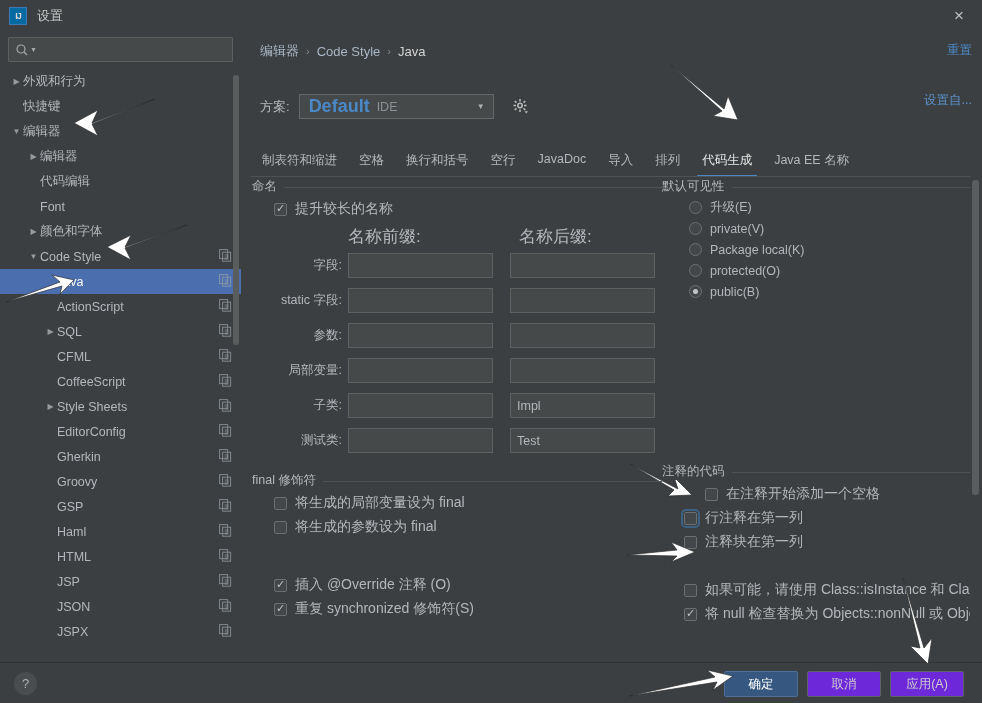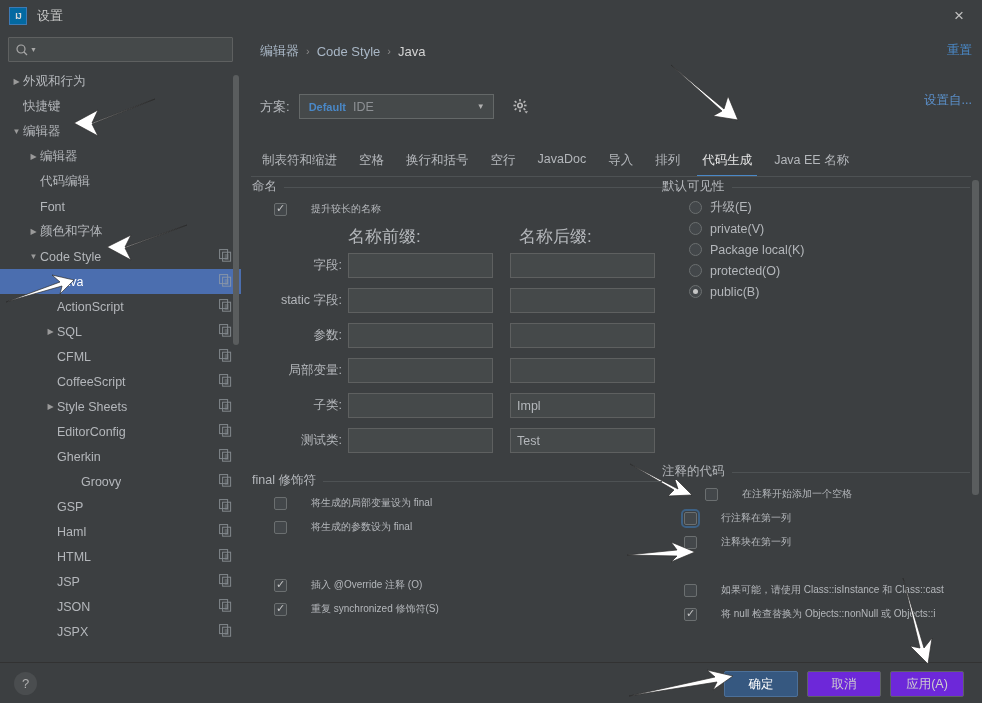--- a/index.html
+++ b/index.html
@@ -82,21 +82,21 @@
   .conf-link { position: absolute; right: 10px; top: 61px; color: #5b8fc9; font-size: 12.5px; }
 
   .scheme-row {
     position: absolute; left: 19px; top: 63px; display: flex; align-items: center;
   }
   .scheme-label { font-size: 13px; color: #b4b7bb; margin-right: 9px; }
   .combo {
     width: 195px; height: 25px; background: #45494a; border: 1px solid #646868;
     display: flex; align-items: center; padding: 0 4px 0 9px; position: relative;
   }
-  .combo .val { color: #4a88c7; font-weight: bold; font-size: 11px; }
+  .combo .val { color: #4a88c7; font-weight: bold; font-size: 18px; }
   .combo .sub { color: #8d9094; font-size: 12.5px; margin-left: 7px; }
   .combo .arrow { position: absolute; right: 8px; color: #b0b0b0; font-size: 8px; }
   .gear-btn { margin-left: 18px; display: flex; align-items: center; }
 
   
   .tabs {
     position: absolute; left: 10px; top: 118px; right: 0; height: 28px;
     display: flex; align-items: flex-start;
   }
   .tab {
@@ -136,21 +136,21 @@
   .cb {
     width: 13px; height: 13px; border: 1px solid #6b6f70; background: #43474a;
     flex: 0 0 13px; display: flex; align-items: center; justify-content: center;
     border-radius: 2px; position: relative;
   }
   .cb.checked::after {
     content: "\2713"; color: #c5c5c5; font-size: 11px; line-height: 1;
     position: absolute; top: -1px;
   }
   .cb.focused { outline: 2px solid #3d6185; outline-offset: 1px; }
-  .cb-label { margin-left: 24px; font-size: 10px; color: #b4b7bb; white-space: nowrap; }
+  .cb-label { margin-left: 8px; font-size: 14px; color: #b4b7bb; white-space: nowrap; }
 
   .rb-row { display: flex; align-items: center; height: 21px; padding-left: 27px; }
   .rb {
     width: 13px; height: 13px; border: 1px solid #6b6f70; background: #43474a;
     border-radius: 50%; flex: 0 0 13px; display: flex; align-items: center;
     justify-content: center;
   }
   .rb.on::after {
     content: ""; width: 5px; height: 5px; border-radius: 50%; background: #c5c5c5;
   }
@@ -352,21 +352,21 @@
           <span class="tw"></span>
           <span class="tree-label">Gherkin</span>
           <span class="copy-icon"><svg width="13" height="13" viewBox="0 0 13 13">
               <rect x="0.6" y="0.6" width="8" height="9" fill="none" stroke="#9aa0a6" stroke-width="1"></rect>
               <rect x="3.6" y="3.2" width="8" height="9" fill="none" stroke="#9aa0a6" stroke-width="1"></rect>
               <line x1="5.6" y1="6" x2="9.6" y2="6" stroke="#9aa0a6" stroke-width="0.9"></line>
               <line x1="5.6" y1="8" x2="9.6" y2="8" stroke="#9aa0a6" stroke-width="0.9"></line>
               <line x1="5.6" y1="10" x2="9.6" y2="10" stroke="#9aa0a6" stroke-width="0.9"></line>
             </svg></span>
         </div>
-        <div class="tree-row" style="padding-left: 68px;">
+        <div class="tree-row" style="padding-left: 44px;">
           <span class="tw"></span>
           <span class="tree-label">Groovy</span>
           <span class="copy-icon"><svg width="13" height="13" viewBox="0 0 13 13">
               <rect x="0.6" y="0.6" width="8" height="9" fill="none" stroke="#9aa0a6" stroke-width="1"></rect>
               <rect x="3.6" y="3.2" width="8" height="9" fill="none" stroke="#9aa0a6" stroke-width="1"></rect>
               <line x1="5.6" y1="6" x2="9.6" y2="6" stroke="#9aa0a6" stroke-width="0.9"></line>
               <line x1="5.6" y1="8" x2="9.6" y2="8" stroke="#9aa0a6" stroke-width="0.9"></line>
               <line x1="5.6" y1="10" x2="9.6" y2="10" stroke="#9aa0a6" stroke-width="0.9"></line>
             </svg></span>
         </div>

